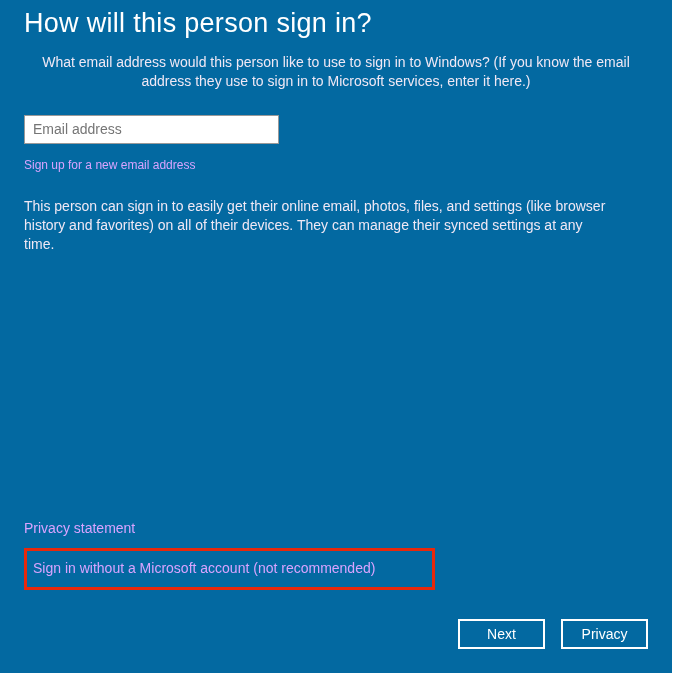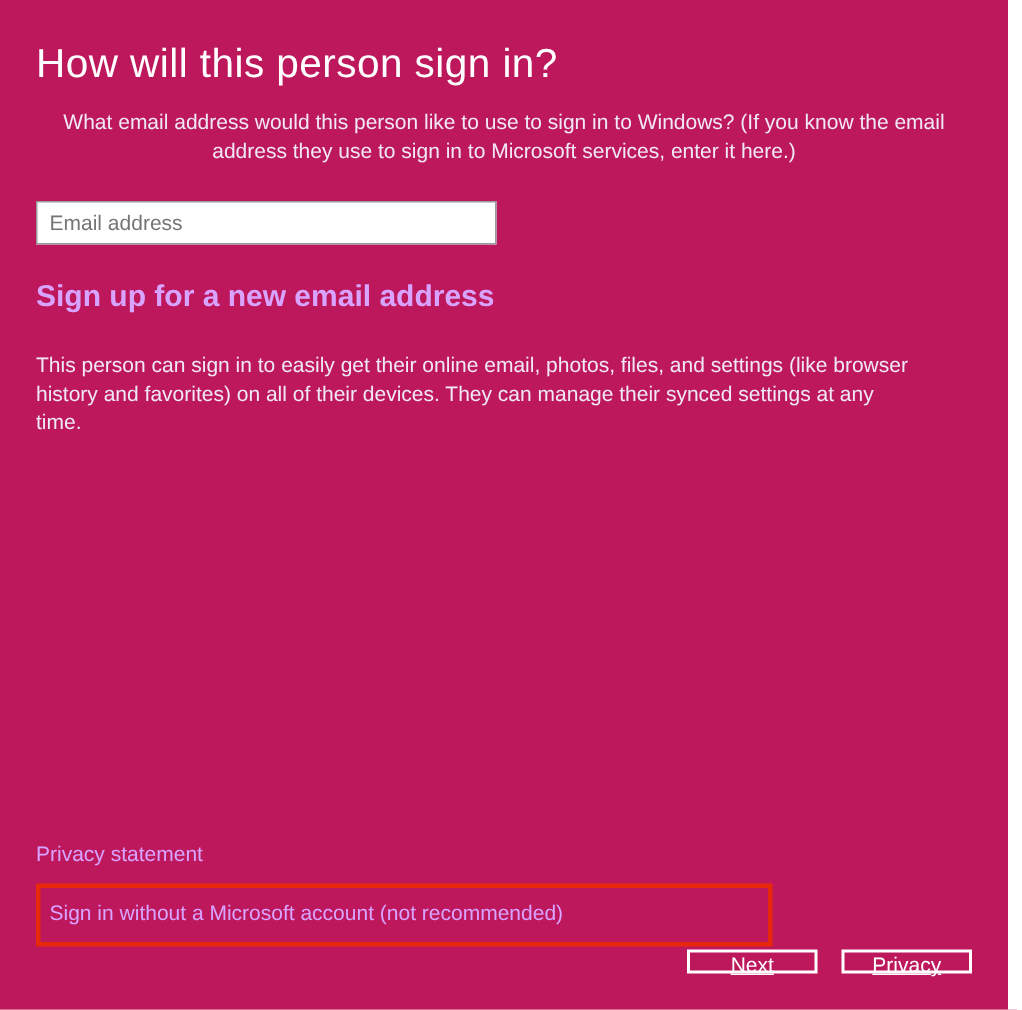--- a/index.html
+++ b/index.html
@@ -7,99 +7,97 @@
       font-family: "Segoe UI", Tahoma, sans-serif;
       background: #fff;
       width: 681px;
       height: 673px;
       overflow: hidden;
     }
     .window {
       position: relative;
       width: 672px;
       height: 673px;
-      background: #be185d;
+      background: #0369a1;
       color: #fff;
-      padding: 27px 24px 24px 24px;
+      padding: 8px 24px 24px 24px;
       display: flex;
       flex-direction: column;
     }
     .heading {
       font-size: 27px;
       font-weight: 300;
       margin-bottom: 14px;
       letter-spacing: 0.3px;
     }
     .intro {
       font-size: 14px;
       line-height: 1.35;
       margin-bottom: 24px;
       color: #f0e8f5;
       text-align: center;
     }
     .email-input {
-      width: 307px;
+      width: 255px;
       height: 29px;
       padding: 4px 8px;
       border: 1px solid #999;
       font-size: 14px;
       color: #555;
       background: #fff;
       outline: none;
       font-family: inherit;
     }
     .link {
       display: inline-block;
-      font-size: 20px;
+      font-size: 12px;
       color: #d9a4ff;
-      margin-top: 24px;
+      margin-top: 14px;
       cursor: pointer;
-      font-weight: bold;
     }
     .desc {
       font-size: 14px;
       line-height: 1.35;
       margin-top: 24px;
       color: #f0e8f5;
       max-width: 590px;
     }
     .spacer { flex: 1; }
     .privacy-link {
       font-size: 14px;
       color: #d9a4ff;
       cursor: pointer;
       margin-bottom: 12px;
       display: inline-block;
     }
     .highlight-box {
       border: 3px solid #e8280b;
       padding: 8px 6px 10px 6px;
-      width: 491px;
-      margin-bottom: 2px;
+      width: 411px;
+      margin-bottom: 29px;
     }
     .highlight-box .link-inner {
       font-size: 14px;
       color: #d9a4ff;
       cursor: pointer;
     }
     .button-row {
       display: flex;
       justify-content: flex-end;
       gap: 16px;
     }
     .btn {
       width: 87px;
-      height: 16px;
+      height: 30px;
       border: 2px solid #fff;
       background: transparent;
       color: #fff;
       font-size: 14px;
       font-family: inherit;
       cursor: pointer;
-      text-decoration: underline;
     }
     .side-strip {
       position: absolute;
       top: 0;
       left: 672px;
       width: 9px;
       height: 673px;
       background: #fff;
       font-size: 7px;
       color: #333;

